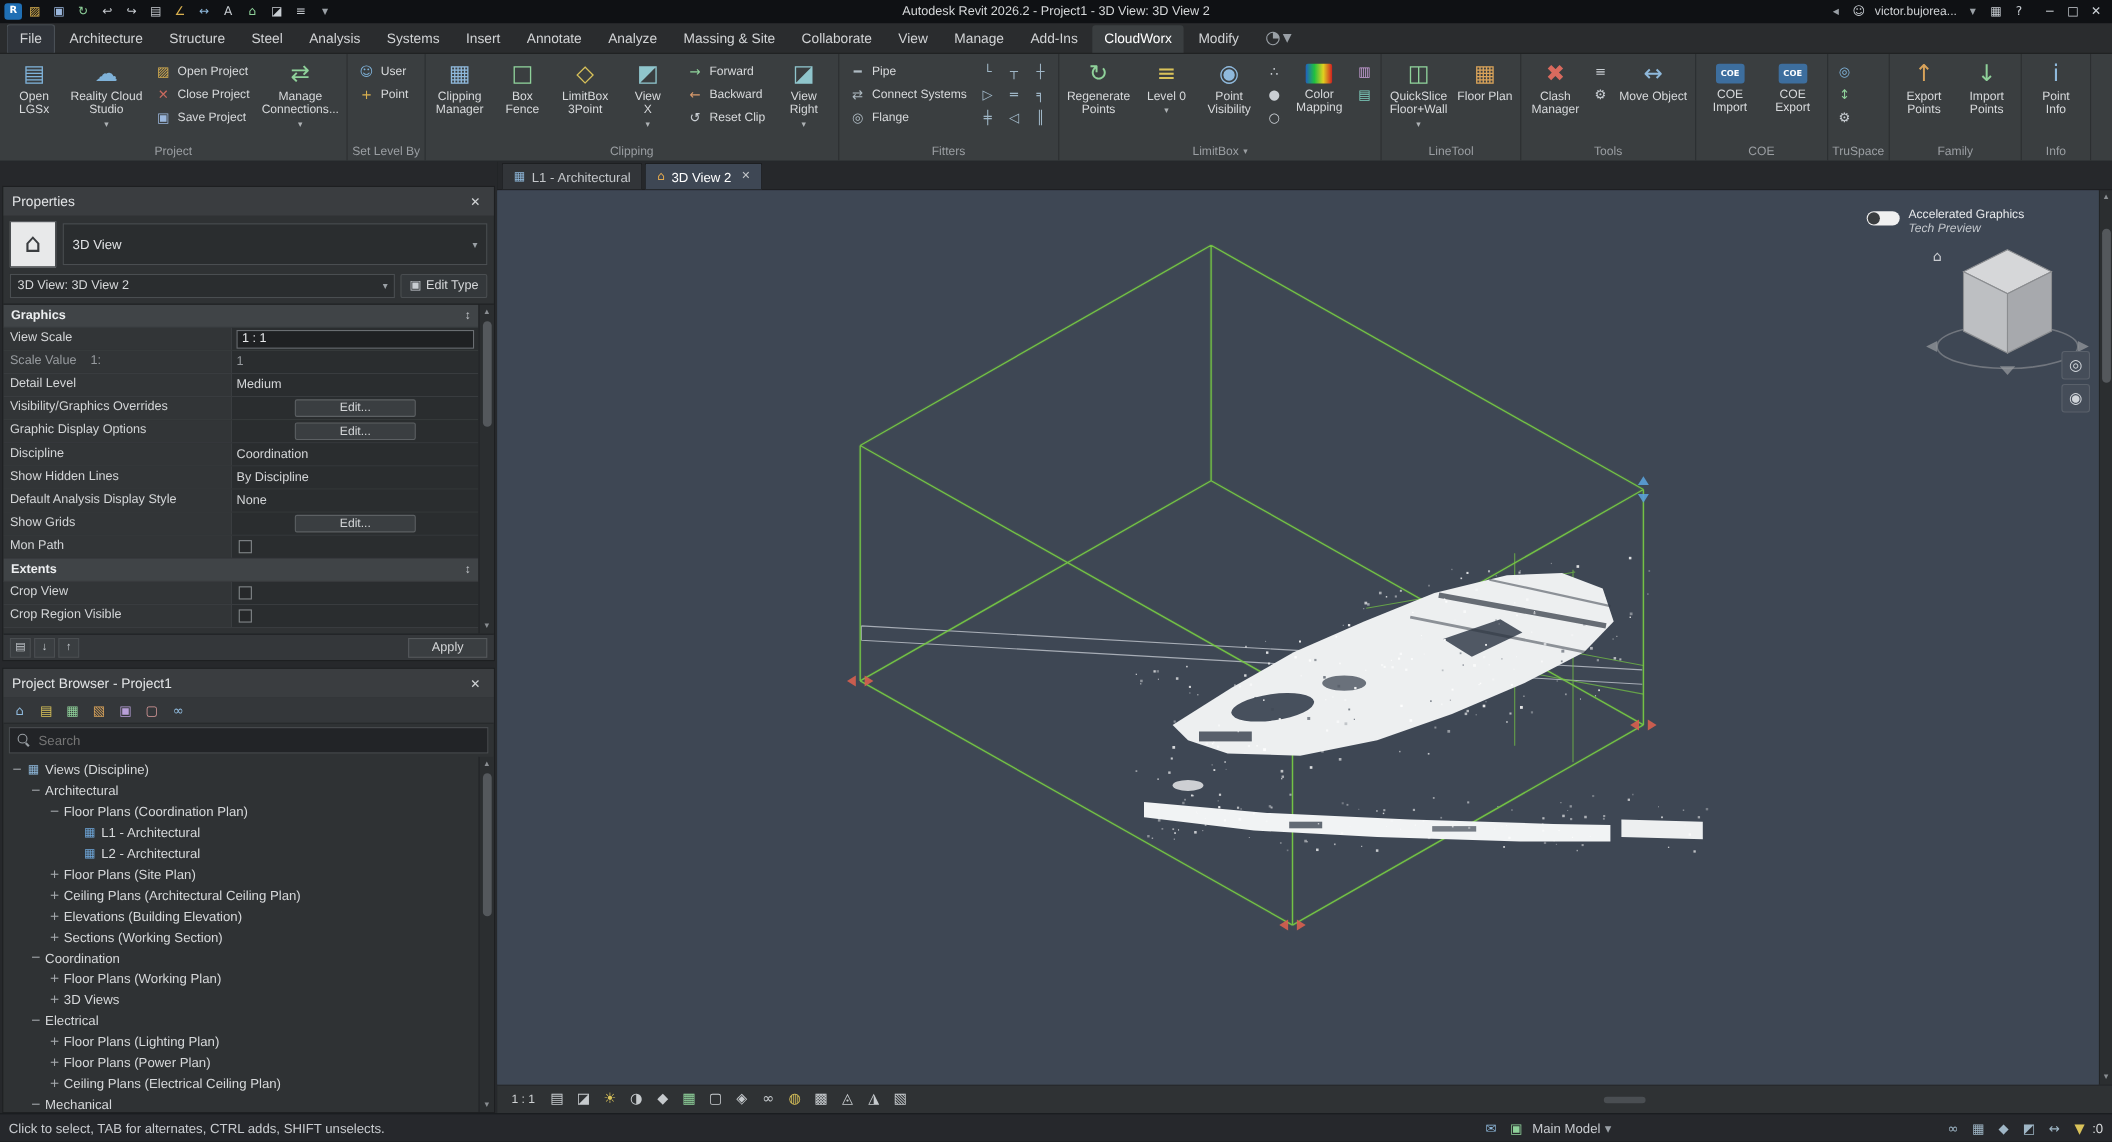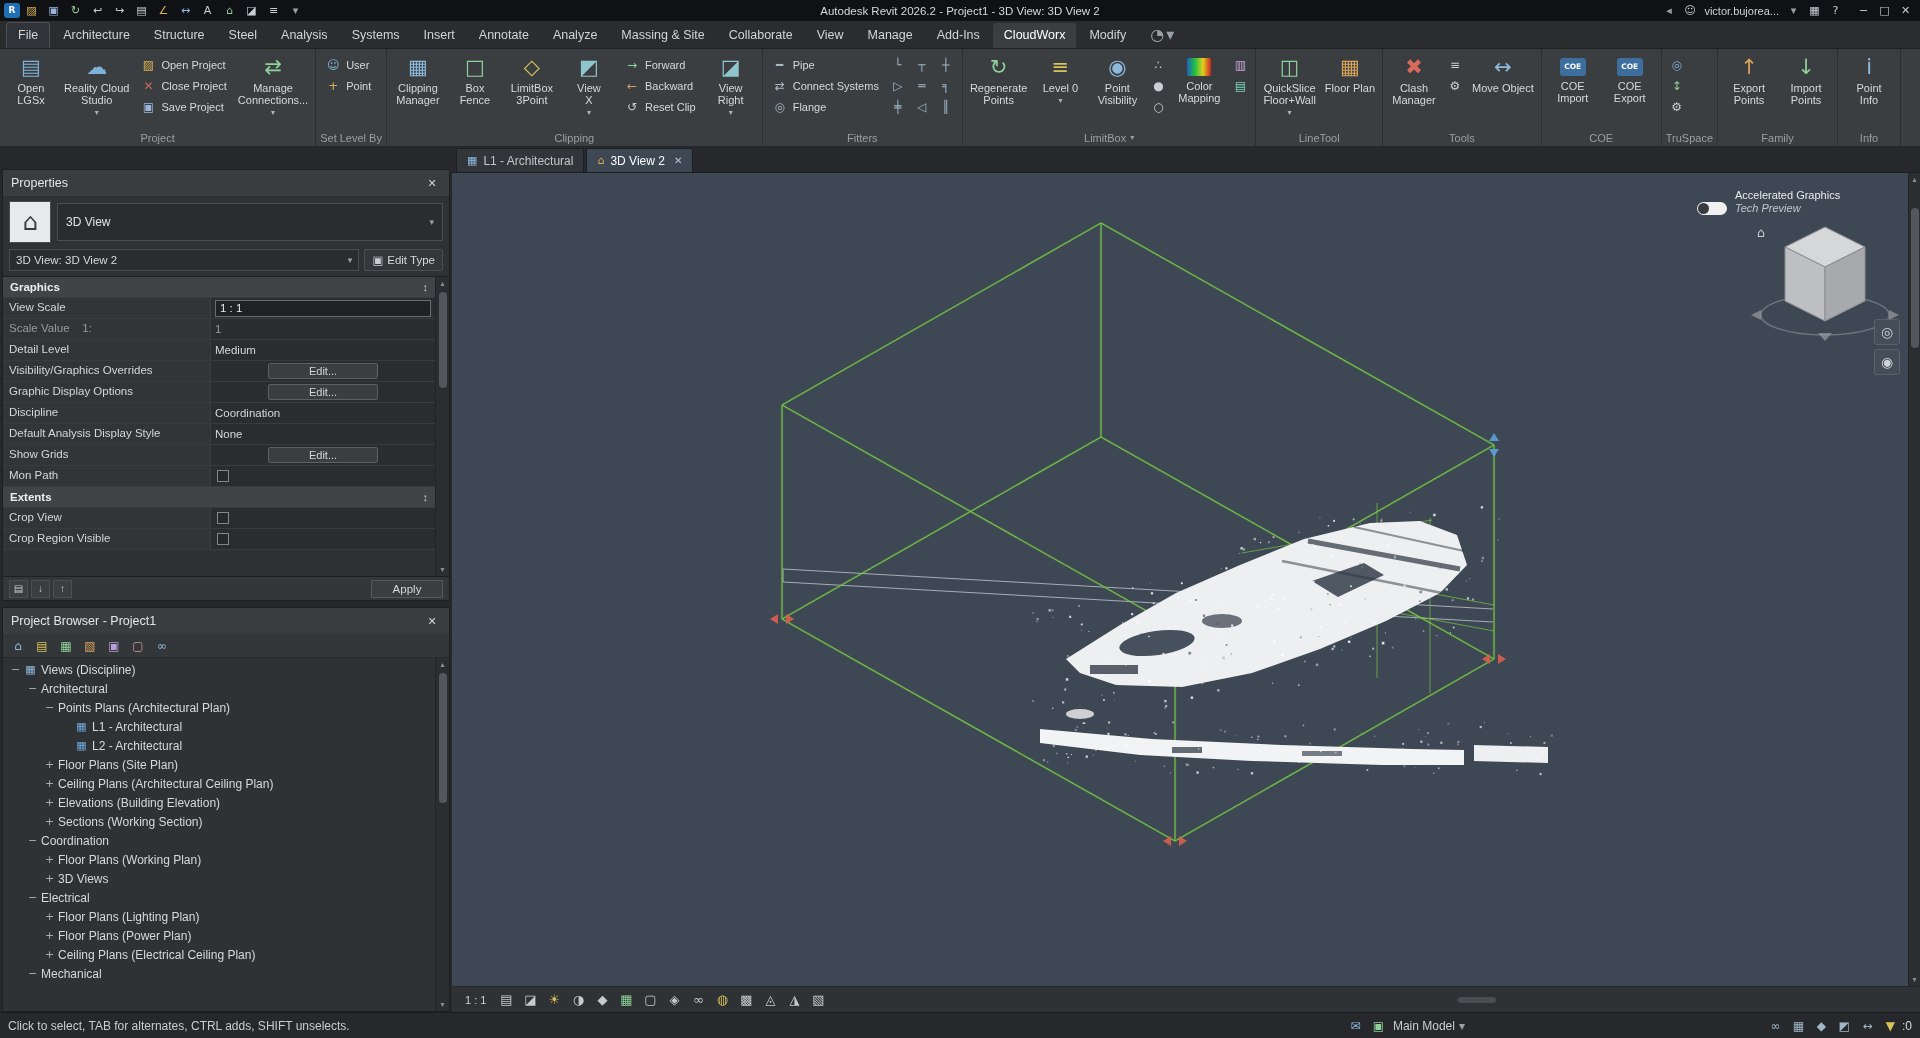--- a/index.html
+++ b/index.html
@@ -87,21 +87,21 @@
 
 .view{flex:1;display:flex;flex-direction:column;min-width:0;background:#26282b}
 .viewtabs{height:26px;display:flex;align-items:flex-end;padding-left:4px;gap:2px;border-bottom:1px solid #1d1f21;flex:0 0 auto}
 .vtab{height:24px;display:flex;align-items:center;gap:6px;padding:0 10px;background:#323539;color:#c3c6c9;font-size:12px;border:1px solid #1d1f21;border-bottom:none;border-radius:2px 2px 0 0;white-space:nowrap}
 .vtab.active{background:#3E4754;color:#fff}
 .vtic{font-size:11px}
 .vtx{font-size:10px;color:#c3c6c9;margin-left:3px}
 .canvas-wrap{flex:1;display:flex;min-height:0}
 .canvas{flex:1;position:relative;overflow:hidden;background:#3E4754}
 .canvas svg{position:absolute;inset:0;width:100%;height:100%}
-.ag-toggle{position:absolute;left:1245px;top:16px;display:flex;align-items:flex-end;gap:8px}
+.ag-toggle{position:absolute;left:1245px;top:16px;display:flex;align-items:flex-start;gap:8px}
 .switch{width:30px;height:13px;background:#f0f0f0;border-radius:7px;position:relative;margin-top:3px;flex:0 0 auto}
 .switch .knob{position:absolute;left:1px;top:1px;width:11px;height:11px;border-radius:50%;background:#3a3d40}
 .ag-text{font-size:11px;color:#e8eaec;line-height:13px}
 .ag-text .sub{font-style:italic;color:#c3c7cc}
 .mini-toolbar{position:absolute;right:8px;top:146px;display:flex;flex-direction:column;gap:4px}
 .mini-btn{width:26px;height:26px;border:1px solid #5a616b;background:#454d59;border-radius:3px;color:#cfd3d8;display:flex;align-items:center;justify-content:center;font-size:14px;font-family:"DejaVu Sans",sans-serif}
 .controlbar{height:26px;background:#2f3234;border-top:1px solid #24262a;display:flex;align-items:center;padding:0 6px;gap:2px;color:#cfd2d4;flex:0 0 auto}
 .cb-scale{font-size:11px;padding:0 7px;height:20px;display:flex;align-items:center;gap:4px;border-radius:2px}
 .cb-ic{width:22px;height:20px;display:inline-flex;align-items:center;justify-content:center;font-size:13px;border-radius:2px}
 .htrack{flex:1;height:8px;position:relative;margin:0 10px}
@@ -554,20 +554,26 @@
                   <div class="pbtn">Edit...</div>
                 </div>
               </div>
               <div class="prow">
                 <div class="plabel">Discipline</div>
                 <div class="pvalue">
                   <span>Coordination</span>
                 </div>
               </div>
               <div class="prow">
+                <div class="plabel">Show Hidden Lines</div>
+                <div class="pvalue">
+                  <span>By Discipline</span>
+                </div>
+              </div>
+              <div class="prow">
                 <div class="plabel">Default Analysis Display Style</div>
                 <div class="pvalue">
                   <span>None</span>
                 </div>
               </div>
               <div class="prow">
                 <div class="plabel">Show Grids</div>
                 <div class="pvalue">
                   <div class="pbtn">Edit...</div>
                 </div>
@@ -618,34 +624,40 @@
         </div>
         <div class="btoolbar" id="browser-toolbar">
             <span class="bt-ic" style="color: rgb(143, 185, 220);">⌂</span>
             <span class="bt-ic" style="color: rgb(217, 194, 90);">▤</span>
             <span class="bt-ic" style="color: rgb(143, 209, 154);">▦</span>
             <span class="bt-ic" style="color: rgb(217, 163, 90);">▧</span>
             <span class="bt-ic" style="color: rgb(184, 159, 216);">▣</span>
             <span class="bt-ic" style="color: rgb(217, 154, 154);">▢</span>
             <span class="bt-ic" style="color: rgb(143, 185, 220);">∞</span>
           </div>
+        <div class="bsearch">
+          <span class="box">
+            <span class="lens"></span>
+            <input placeholder="Search" style="">
+          </span>
+        </div>
         <div class="btreewrap">
           <div class="btree" id="tree-rows">
               <div class="trow" style="padding-left: 6px;">
                 <span class="texp">−</span>
                 <span class="ticon" style="color: rgb(143, 185, 220);">▦</span>
                 <span class="tlabel">Views (Discipline)</span>
               </div>
               <div class="trow" style="padding-left: 23px;">
                 <span class="texp">−</span>
                 <span class="tlabel">Architectural</span>
               </div>
               <div class="trow" style="padding-left: 40px;">
                 <span class="texp">−</span>
-                <span class="tlabel">Points Plans (Architectural Plan)</span>
+                <span class="tlabel">Floor Plans (Coordination Plan)</span>
               </div>
               <div class="trow" style="padding-left: 57px;">
                 <span class="texp"></span>
                 <span class="ticon" style="color: rgb(111, 168, 220);">▦</span>
                 <span class="tlabel">L1 - Architectural</span>
               </div>
               <div class="trow" style="padding-left: 57px;">
                 <span class="texp"></span>
                 <span class="ticon" style="color: rgb(111, 168, 220);">▦</span>
                 <span class="tlabel">L2 - Architectural</span>

